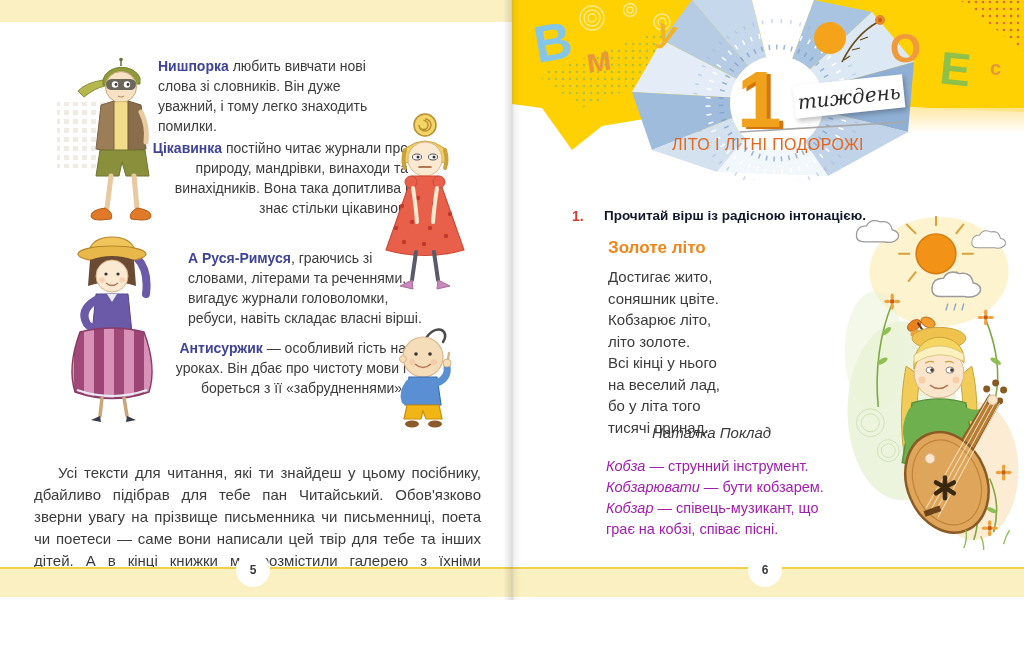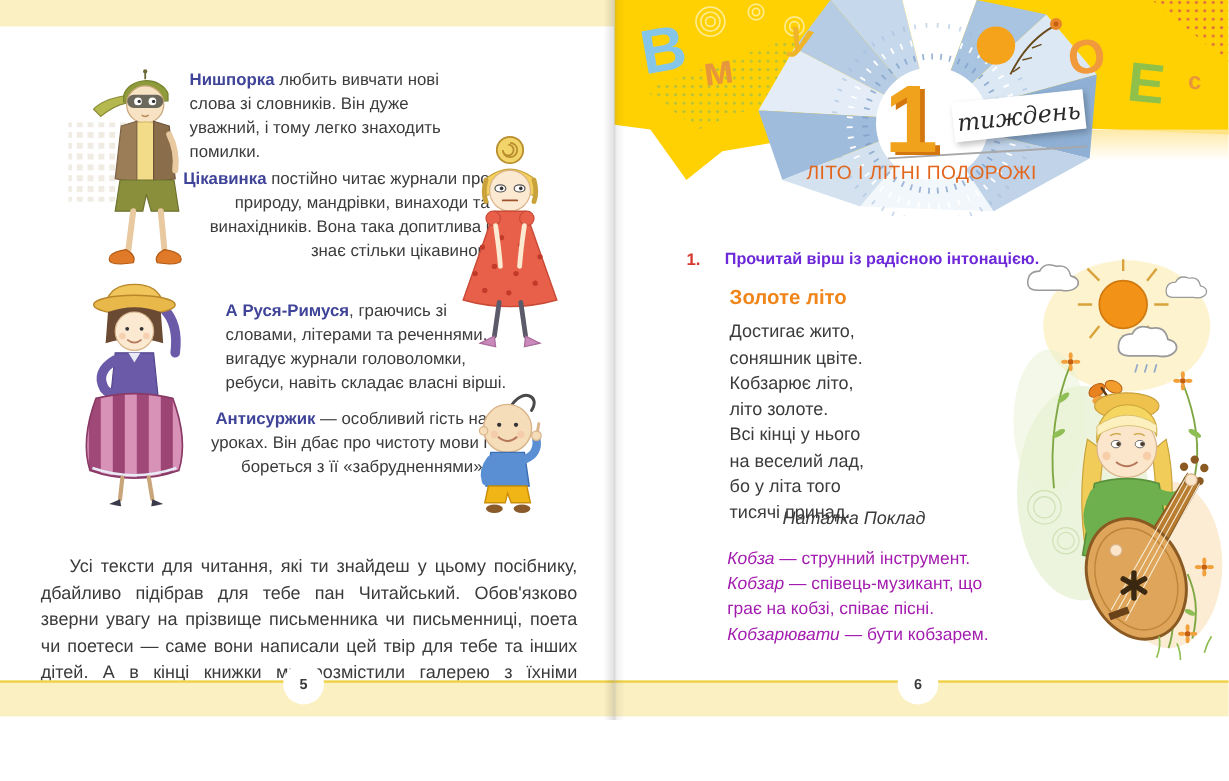--- a/index.html
+++ b/index.html
@@ -51,21 +51,21 @@
                display:flex; align-items:center; justify-content:center;
                font-family:"DejaVu Serif", serif; font-style:italic;
                font-size:20px; color:#2a2a2a; }
   .section-title { position:absolute; left:0; top:136px; width:512px; z-index:6;
                    text-align:center; font-size:16px; font-weight:normal;
                    letter-spacing:0.4px; color:#E2661C; }
 
   
   .ex-number { position:absolute; left:60px; top:208px; font-size:14px; font-weight:bold; color:#D6392E; }
   .ex-instruction { position:absolute; left:92px; top:208px; width:300px;
-                    font-size:13.5px; font-weight:bold; color:#6d28d9; }
+                    font-size:13.5px; font-weight:bold; color:#0f172a; }
   .poem-title { position:absolute; left:96px; top:238px; font-size:17px; font-weight:bold; color:#F08519; }
   .poem { position:absolute; left:96px; top:266px; font-size:15px; line-height:21.5px; color:#3B3B3B; }
   .poem-author { position:absolute; left:140px; top:424px; font-size:15px; font-style:italic; color:#3B3B3B; }
   .glossary { position:absolute; left:94px; top:456px; width:242px;
               font-size:14.5px; line-height:21px; color:#a21caf; }
   .glossary .term { font-style:italic; }
   .main-illu { position:absolute; left:332px; top:212px; }
 </style>
 </head>
 <body>
@@ -288,22 +288,22 @@
       <div>літо золоте.</div>
       <div>Всі кінці у нього</div>
       <div>на веселий лад,</div>
       <div>бо у літа того</div>
       <div>тисячі принад.</div>
     </div>
     <div class="poem-author">Наталка Поклад</div>
 
     <div class="glossary">
       <p><span class="term">Кобза</span><span> — струнний інструмент.</span></p>
+      <p><span class="term">Кобзарювати</span><span> — бути кобзарем.</span></p>
       <p><span class="term">Кобзар</span><span> — співець-музикант, що грає на кобзі, співає пісні.</span></p>
-      <p><span class="term">Кобзарювати</span><span> — бути кобзарем.</span></p>
     </div>
 
     <svg class="main-illu" width="180" height="348" viewBox="0 0 180 350">
       <ellipse cx="95" cy="60" rx="70" ry="55" fill="#FCE9A8" opacity="0.55"></ellipse>
       <ellipse cx="58" cy="200" rx="55" ry="90" fill="#DCE9BD" opacity="0.5"></ellipse>
       <ellipse cx="130" cy="260" rx="45" ry="70" fill="#F9D9A8" opacity="0.5"></ellipse>
       <ellipse cx="30" cy="140" rx="30" ry="60" fill="#EAF2D2" opacity="0.5"></ellipse>
       <g stroke="#BCD49A" fill="none" opacity="0.6">
         <circle cx="26" cy="212" r="9"></circle>
           <circle cx="26" cy="212" r="14"></circle>

